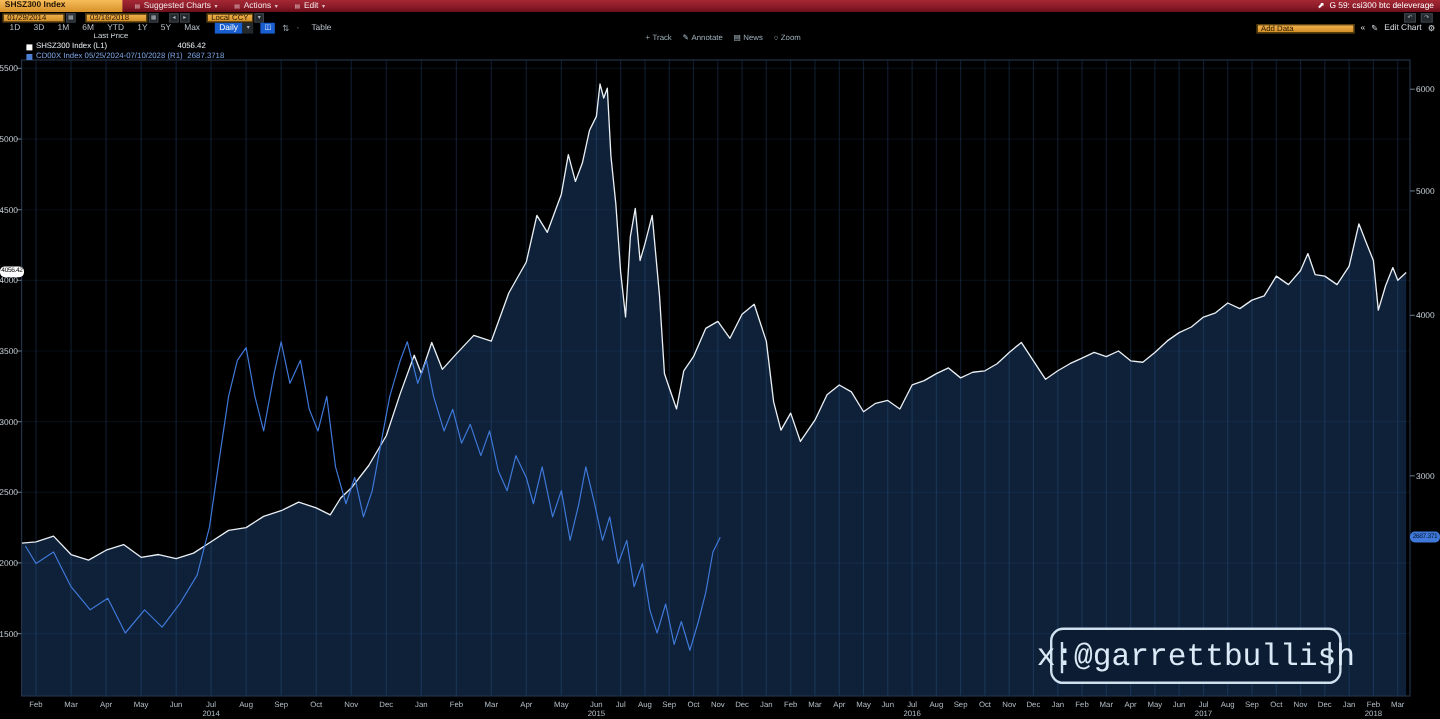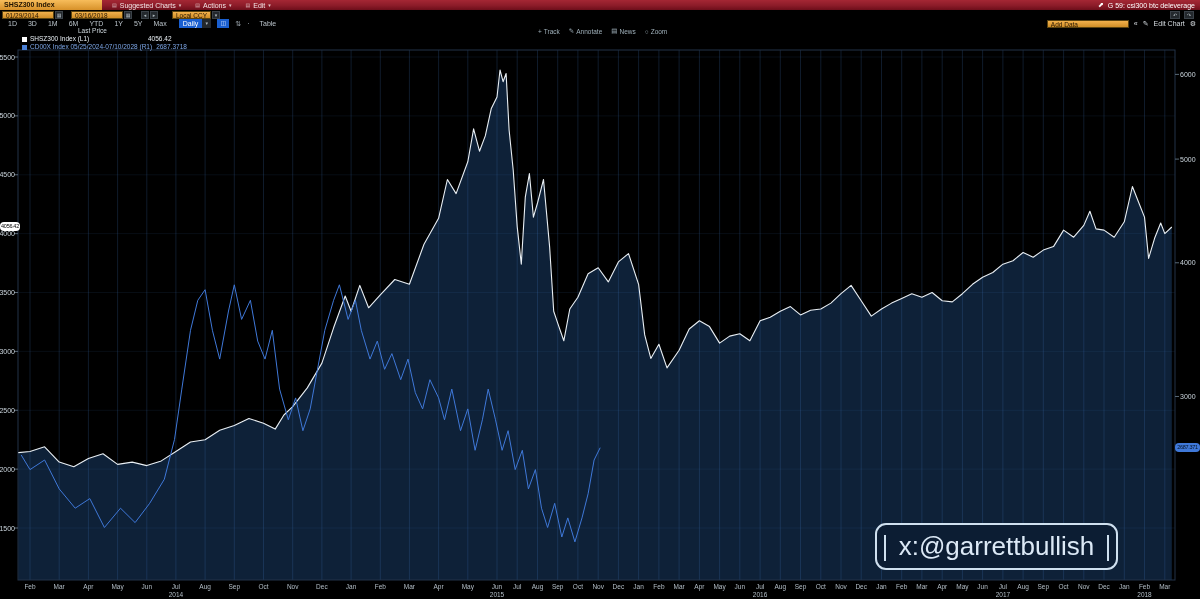--- a/index.html
+++ b/index.html
@@ -55,21 +55,21 @@
   .lg1 .val{color:#e9eff4;}
   .lg2 .lab{color:#7da7e8;margin-right:4px;}
   .lg2 .val{color:#7da7e8;}
   .price-badge{z-index:4;height:9px;line-height:9px;text-align:center;
     font-size:5.5px;letter-spacing:-0.3px;border-radius:4px;}
   #badge-left{left:0;top:222px;width:20px;background:#fff;color:#000;}
   #badge-right{left:1175px;top:443px;width:25px;background:#3f78d8;color:#041226;}
   
   #watermark{left:875px;top:523px;width:243px;height:47px;z-index:6;box-sizing:border-box;
     background:#0c1d33;border:2px solid #cfe0ef;border-radius:11px;
-    display:flex;align-items:center;justify-content:center;}
+    display:flex;align-items:center;justify-content:center;font-family:Liberation Mono, monospace;}
   #watermark .bar{position:absolute;top:10px;width:2px;height:26px;background:#cfe0ef;}
   #watermark .bar.l{left:7px;} #watermark .bar.r{right:7px;}
   #watermark .wm-text{color:#dce9f6;font-size:26px;}
   svg{position:absolute;left:0;top:0;z-index:1;font-family:"Liberation Sans",sans-serif;}
 </style>
 </head>
 <body>
 
 <svg id="plot" width="1200" height="599">
     <path d="M18.3,580 L18.3,452.6 L30.0,451.5 L44.6,446.8 L59.2,462.1 L73.8,466.8 L88.4,458.5 L103.0,453.8 L117.6,464.4 L132.2,462.1 L146.8,465.6 L161.3,460.9 L175.9,451.5 L190.5,442.0 L205.1,439.7 L219.7,430.3 L234.3,425.6 L248.9,418.5 L263.5,423.2 L275.2,429.1 L283.9,415.0 L292.7,406.7 L307.3,387.9 L321.9,363.1 L333.6,327.8 L345.2,296.0 L351.1,311.3 L359.8,285.4 L368.6,307.8 L380.3,294.9 L394.8,279.5 L409.4,284.3 L424.0,244.2 L438.6,218.3 L447.4,179.5 L456.1,193.6 L467.8,161.8 L473.6,128.8 L479.5,151.2 L485.3,135.9 L491.2,108.8 L497.0,97.0 L500.0,70.0 L503.1,81.7 L506.1,73.5 L509.1,130.0 L513.2,170.0 L517.2,226.6 L521.3,264.2 L525.3,197.1 L529.4,173.6 L533.4,217.1 L537.5,203.0 L543.5,179.5 L549.6,246.6 L553.7,311.3 L557.7,323.1 L563.8,340.8 L569.8,309.0 L577.9,297.2 L588.1,273.7 L598.2,267.8 L608.3,281.9 L618.4,261.9 L628.5,253.6 L638.6,284.3 L644.7,334.9 L650.8,358.4 L658.9,344.3 L667.0,367.9 L679.1,350.2 L689.2,329.0 L699.4,320.8 L709.5,326.6 L719.6,343.1 L729.7,336.1 L739.8,333.7 L749.9,340.8 L760.1,320.8 L770.2,317.2 L780.3,311.3 L790.4,306.6 L800.5,314.9 L810.6,310.2 L820.8,309.0 L830.9,303.1 L841.0,293.7 L851.1,285.4 L861.2,300.7 L871.3,316.1 L881.5,309.0 L891.6,303.1 L901.7,298.4 L911.8,293.7 L921.9,297.2 L932.1,292.5 L942.2,300.7 L952.3,301.9 L962.4,293.7 L972.5,284.3 L982.6,277.2 L992.8,272.5 L1002.9,264.2 L1013.0,260.7 L1023.1,252.5 L1033.2,257.2 L1043.3,250.1 L1053.5,246.6 L1063.6,230.1 L1073.7,237.2 L1083.8,225.4 L1089.9,211.3 L1096.0,228.9 L1104.0,230.1 L1114.2,237.2 L1124.3,221.8 L1132.4,186.5 L1138.4,201.8 L1144.5,217.1 L1148.6,258.4 L1154.6,238.3 L1160.7,223.0 L1164.8,233.6 L1171.8,227.0 L1171.8,580 Z" fill="#0e2138" stroke="none"></path>

